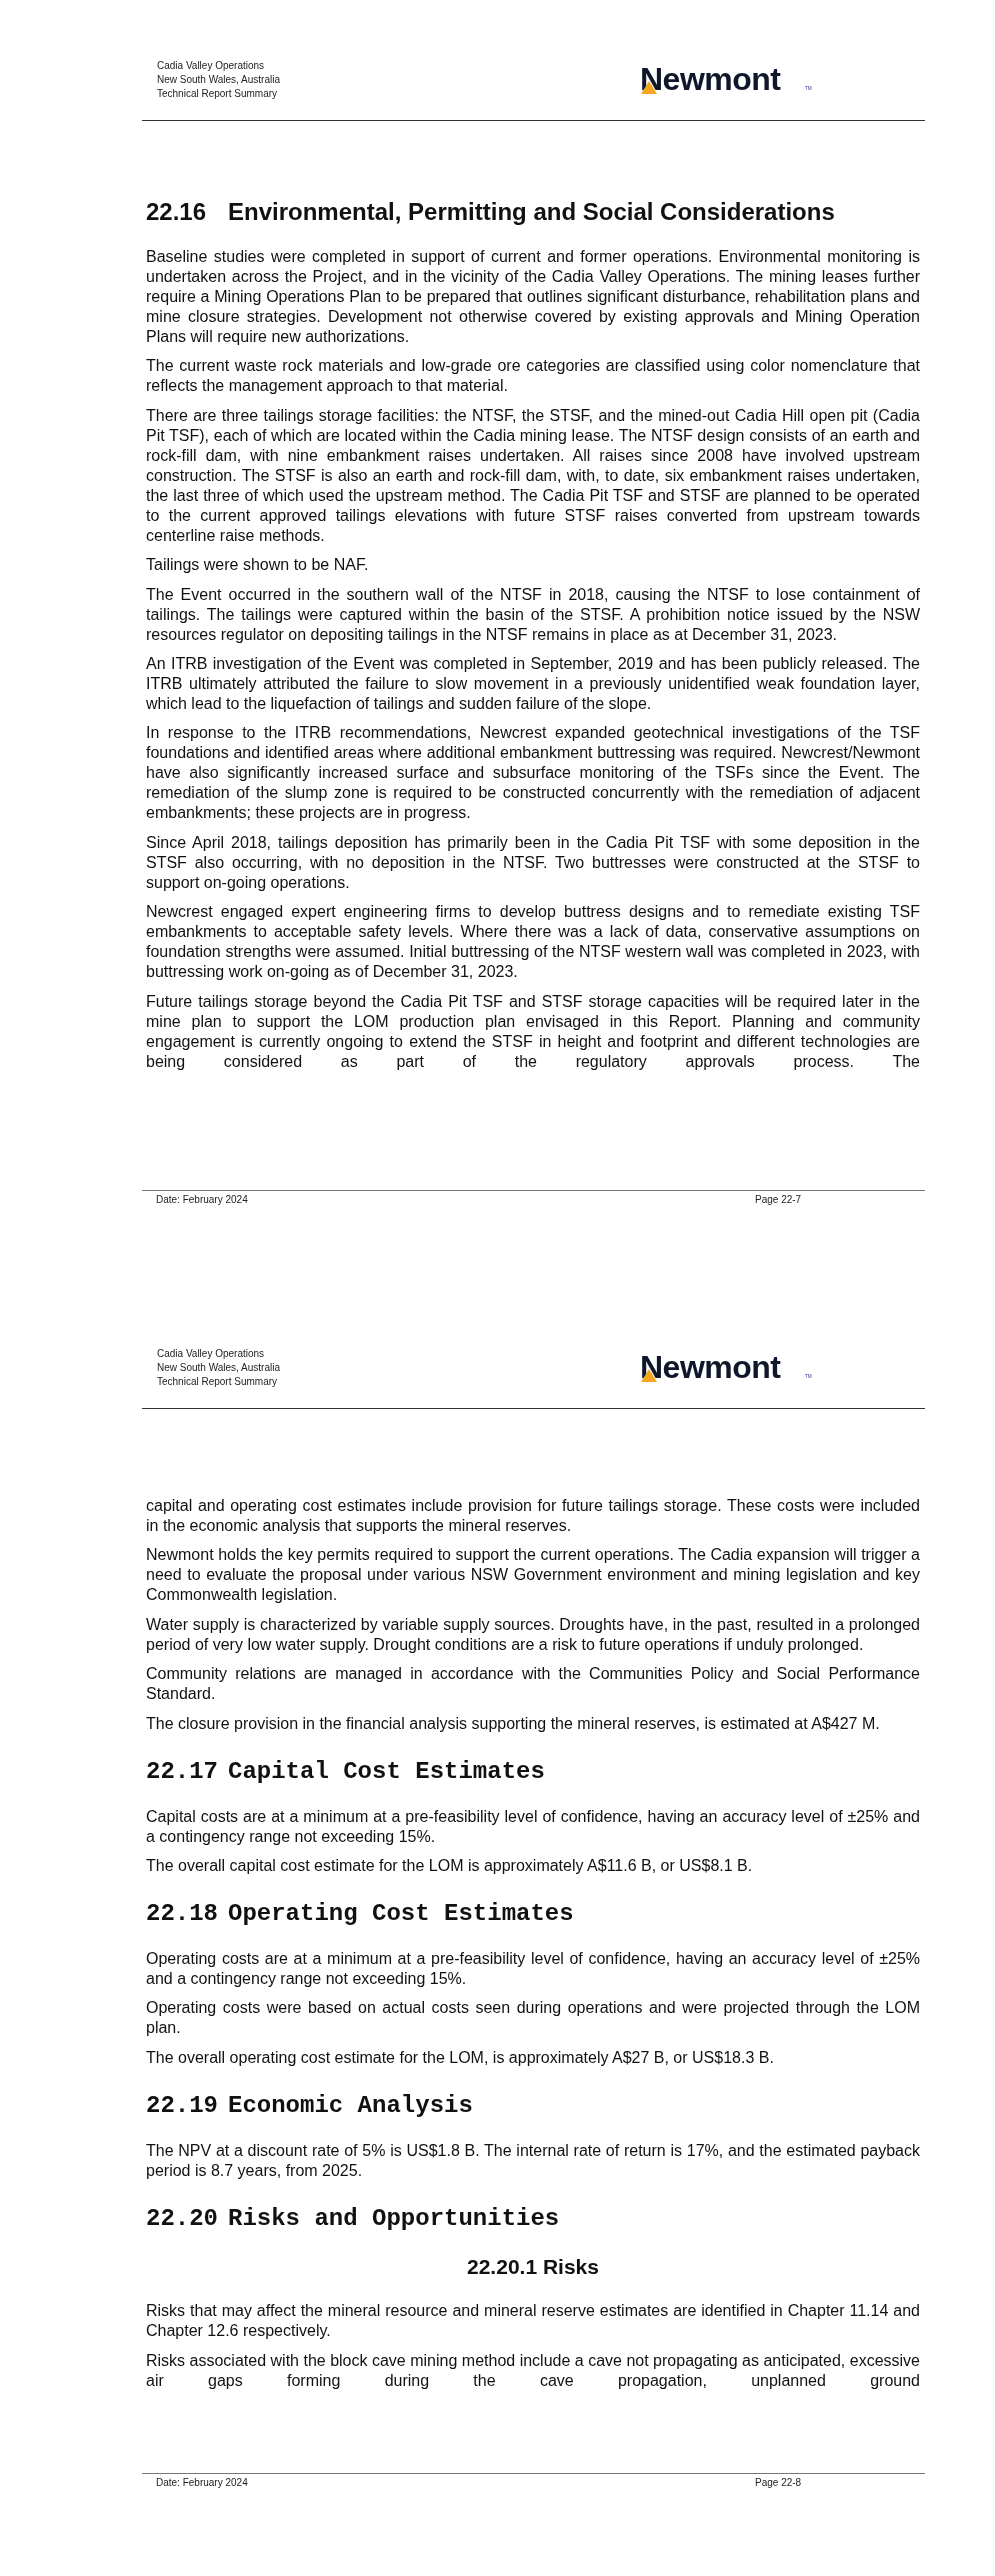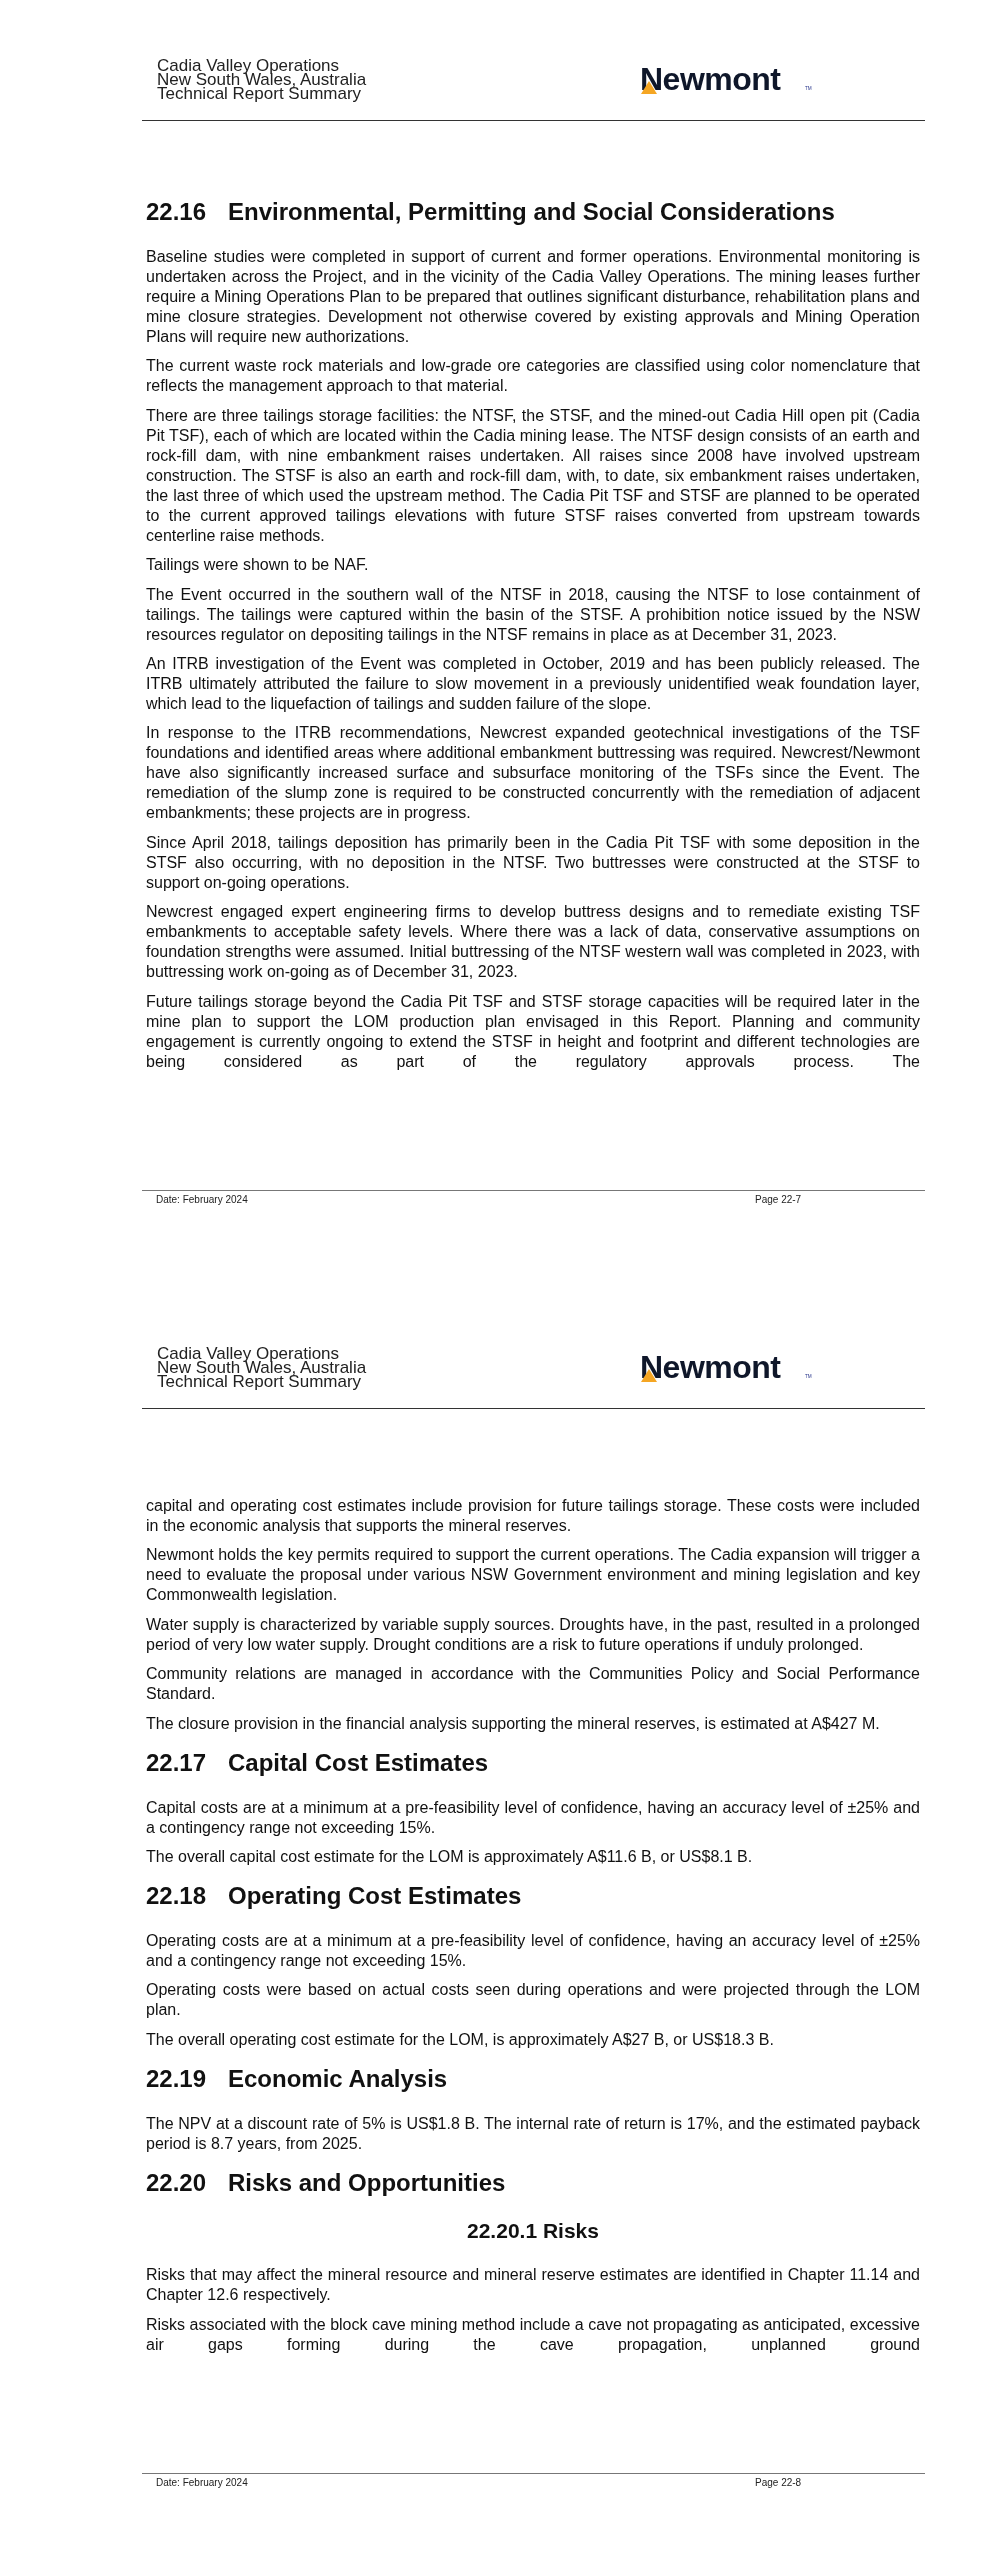--- a/index.html
+++ b/index.html
@@ -2,39 +2,39 @@
 <html style="font-size:15px"><head>
 <meta charset="utf-8">
 <style>
   html, body { margin: 0; padding: 0; background: #ffffff; }
   body { width: 995px; height: 2576px; position: relative; overflow: hidden;
          font-family: "Liberation Sans", sans-serif; color: #111111; }
   .page { position: absolute; left: 0; width: 995px; background: #ffffff; }
   .page-1 { top: 0; height: 1288px; }
   .page-2 { top: 1288px; height: 1288px; }
 
-  .hdr { position: absolute; left: 157px; top: 59px; font-size: 17px; line-height: 14px; color: #222; }
+  .hdr { position: absolute; left: 157px; top: 59px; font-size: 10px; line-height: 14px; color: #222; }
   .hdr div { white-space: nowrap; }
   .logo { position: absolute; left: 640px; top: 60px; width: 175px; height: 38px; }
   .logo-text { position: absolute; left: 0; top: 0; font-family: "Liberation Sans", sans-serif;
                font-weight: bold; font-size: 32px; line-height: 38px; color: #0f172a; letter-spacing: -0.5px; }
   .logo-tri { position: absolute; left: 0.9px; top: 21px; width: 0; height: 0;
               border-left: 8.5px solid transparent; border-right: 8.5px solid transparent;
               border-bottom: 13.2px solid #f5a623; }
   .logo-tm { position: absolute; left: 165px; top: 25.5px; font-size: 4.7px; color: #27348b; }
   .hdr-rule { position: absolute; left: 142px; width: 783px; top: 120px; height: 0; border-top: 1.4px solid #333; }
 
   .content { position: absolute; left: 146px; width: 774px; }
   .page-1 .content { top: 198px; }
   .page-2 .content { top: 208px; }
   h2 { font-size: 24px; font-weight: bold; margin: 0 0 21px 0; line-height: 28px; color: #111; }
   h2 .num { display: inline-block; width: 82px; }
   h3 { font-size: 21px; font-weight: bold; margin: 0 0 21px 0; line-height: 26.4px; color: #111; text-align: center; }
   p { margin: 0 0 9.4px 0; font-size: 16px; line-height: 20px; text-align: justify; }
-  .sec { margin-top: 15px; }
+  .sec { margin-top: 24px; font-family: Liberation Mono, monospace; }
 
   .ftr-rule { position: absolute; left: 142px; width: 783px; height: 0; border-top: 1.4px solid #777; }
   .ftr { position: absolute; font-size: 10px; color: #222; white-space: nowrap; }
   .page-1 .ftr-rule { top: 1190px; }
   .page-1 .ftr { top: 1194px; }
   .page-2 .ftr-rule { top: 1185px; }
   .page-2 .ftr { top: 1189px; }
   .ftr-date { left: 156px; }
   .ftr-page { left: 755px; }
 </style>
@@ -54,21 +54,21 @@
   </div>
   <div class="hdr-rule"></div>
 
   <div class="content">
     <h2><span class="num">22.16</span><span>Environmental, Permitting and Social Considerations</span></h2>
     <p>Baseline studies were completed in support of current and former operations.  Environmental monitoring is undertaken across the Project, and in the vicinity of the Cadia Valley Operations. The mining leases further require a Mining Operations Plan to be prepared that outlines significant disturbance, rehabilitation plans and mine closure strategies.  Development not otherwise covered by existing approvals and Mining Operation Plans will require new authorizations.</p>
     <p>The current waste rock materials and low-grade ore categories are classified using color nomenclature that reflects the management approach to that material.</p>
     <p>There are three tailings storage facilities: the NTSF, the STSF, and the mined-out Cadia Hill open pit (Cadia Pit TSF), each of which are located within the Cadia mining lease.  The NTSF design consists of an earth and rock-fill dam, with nine embankment raises undertaken.  All raises since 2008 have involved upstream construction.  The STSF is also an earth and rock-fill dam, with, to date, six embankment raises undertaken, the last three of which used the upstream method.  The Cadia Pit TSF and STSF are planned to be operated to the current approved tailings elevations with future STSF raises converted from upstream towards centerline raise methods.</p>
     <p>Tailings were shown to be NAF.</p>
     <p>The Event occurred in the southern wall of the NTSF in 2018, causing the NTSF to lose containment of tailings.  The tailings were captured within the basin of the STSF.  A prohibition notice issued by the NSW resources regulator on depositing tailings in the NTSF remains in place as at December 31, 2023.</p>
-    <p>An ITRB investigation of the Event was completed in October, 2019 and has been publicly released. The ITRB ultimately attributed the failure to slow movement in a previously unidentified weak foundation layer, which lead to the liquefaction of tailings and sudden failure of the slope.</p>
+    <p>An ITRB investigation of the Event was completed in September, 2019 and has been publicly released. The ITRB ultimately attributed the failure to slow movement in a previously unidentified weak foundation layer, which lead to the liquefaction of tailings and sudden failure of the slope.</p>
     <p>In response to the ITRB recommendations, Newcrest expanded geotechnical investigations of the TSF foundations and identified areas where additional embankment buttressing was required. Newcrest/Newmont have also significantly increased surface and subsurface monitoring of the TSFs since the Event.  The remediation of the slump zone is required to be constructed concurrently with the remediation of adjacent embankments; these projects are in progress.</p>
     <p>Since April 2018, tailings deposition has primarily been in the Cadia Pit TSF with some deposition in the STSF also occurring, with no deposition in the NTSF.  Two buttresses were constructed at the STSF to support on-going operations.</p>
     <p>Newcrest engaged expert engineering firms to develop buttress designs and to remediate existing TSF embankments to acceptable safety levels.  Where there was a lack of data, conservative assumptions on foundation strengths were assumed.  Initial buttressing of the NTSF western wall was completed in 2023, with buttressing work on-going as of December 31, 2023.</p>
     <p style="text-align-last: justify;">Future tailings storage beyond the Cadia Pit TSF and STSF storage capacities will be required later in the mine plan to support the LOM production plan envisaged in this Report.  Planning and community engagement is currently ongoing to extend the STSF in height and footprint and different technologies are being considered as part of the regulatory approvals process.  The</p>
   </div>
 
   <div class="ftr-rule"></div>
   <div class="ftr ftr-date">Date:  February 2024</div>
   <div class="ftr ftr-page">Page 22-7</div>
 </div>

